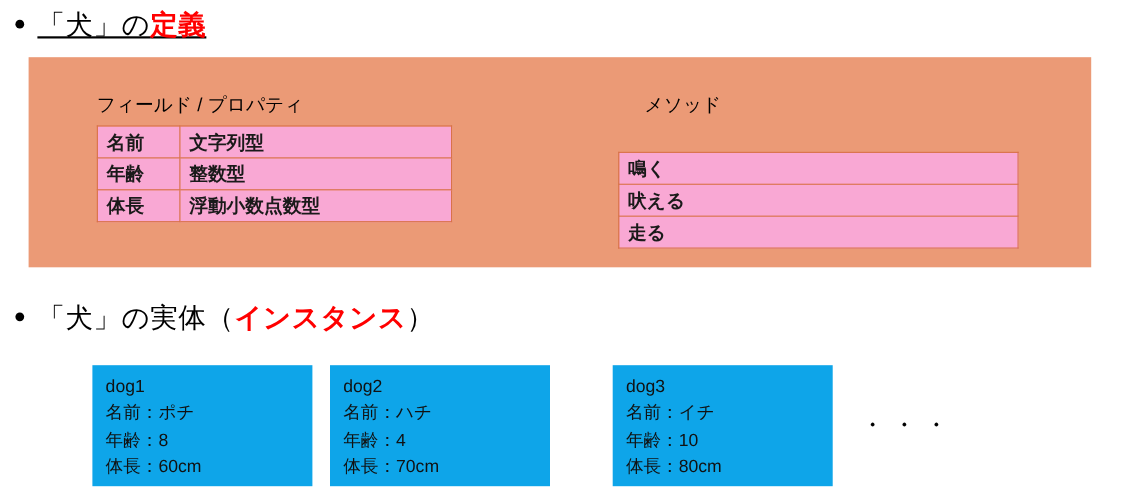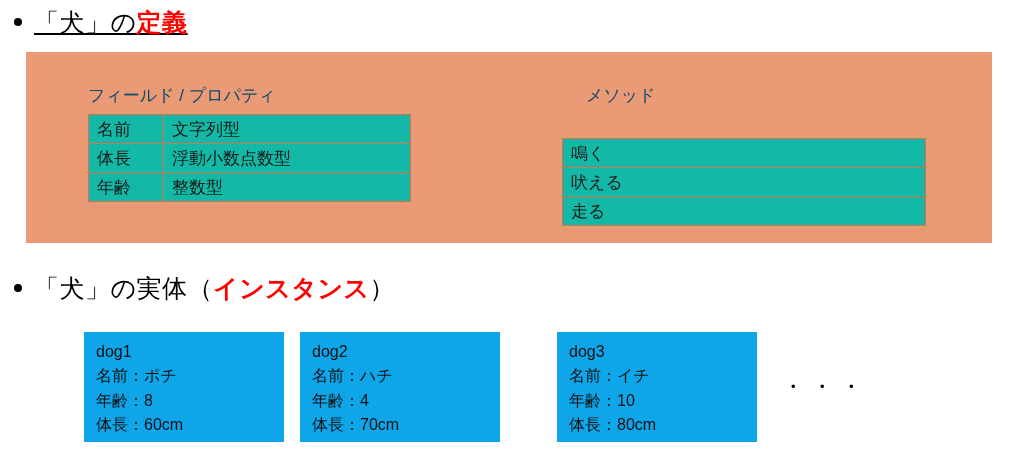--- a/index.html
+++ b/index.html
@@ -51,39 +51,40 @@
     left: 26px;
     top: 52px;
     width: 966px;
     height: 191px;
     background: #eb9a76;
   }
 
   .panel-col-label {
     position: absolute;
     font-size: 17px;
-    color: #0c4a6e;
+    color: #000000;
     white-space: pre;
   }
   #label-fields  { left: 62px; top: 32px; }
   #label-methods { left: 560px; top: 32px; }
 
   
   .tbl {
     position: absolute;
     border-collapse: collapse;
     font-size: 17px;
   }
   .tbl td {
     border: 1px solid #d9724a;
-    background: #14b8a6;
+    background: #f9a8d4;
     height: 26px;
     padding: 1px 8px;
     white-space: pre;
     color: #1a1a1a;
+    font-weight: bold;
   }
   #fields-table {
     left: 62px;
     top: 62px;
   }
   #fields-table td.c0 { width: 58px; }
   #fields-table td.c1 { width: 230px; }
 
   #methods-table {
     left: 536px;
@@ -133,26 +134,26 @@
   <div class="panel-col-label" id="label-fields">フィールド / プロパティ</div>
   <div class="panel-col-label" id="label-methods">メソッド</div>
 
   <table class="tbl" id="fields-table">
     <tbody>
         <tr>
       <td class="c0">名前</td>
       <td class="c1">文字列型</td>
     </tr>
     <tr>
+      <td class="c0">年齢</td>
+      <td class="c1">整数型</td>
+    </tr>
+    <tr>
       <td class="c0">体長</td>
       <td class="c1">浮動小数点数型</td>
-    </tr>
-    <tr>
-      <td class="c0">年齢</td>
-      <td class="c1">整数型</td>
     </tr>
   </tbody>
     </table>
 
   <table class="tbl" id="methods-table">
     <tbody>
         <tr>
       <td>鳴く</td>
     </tr>
     <tr>

